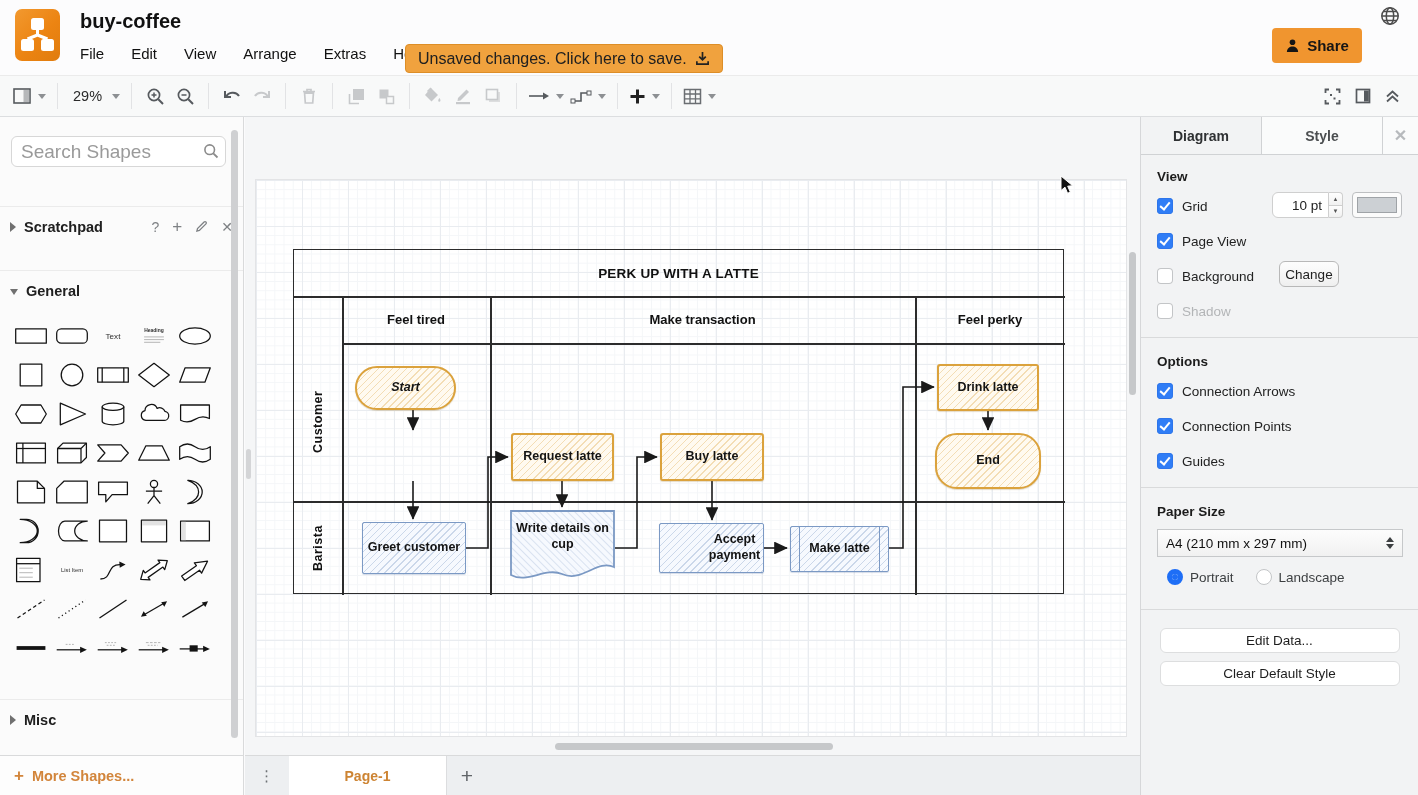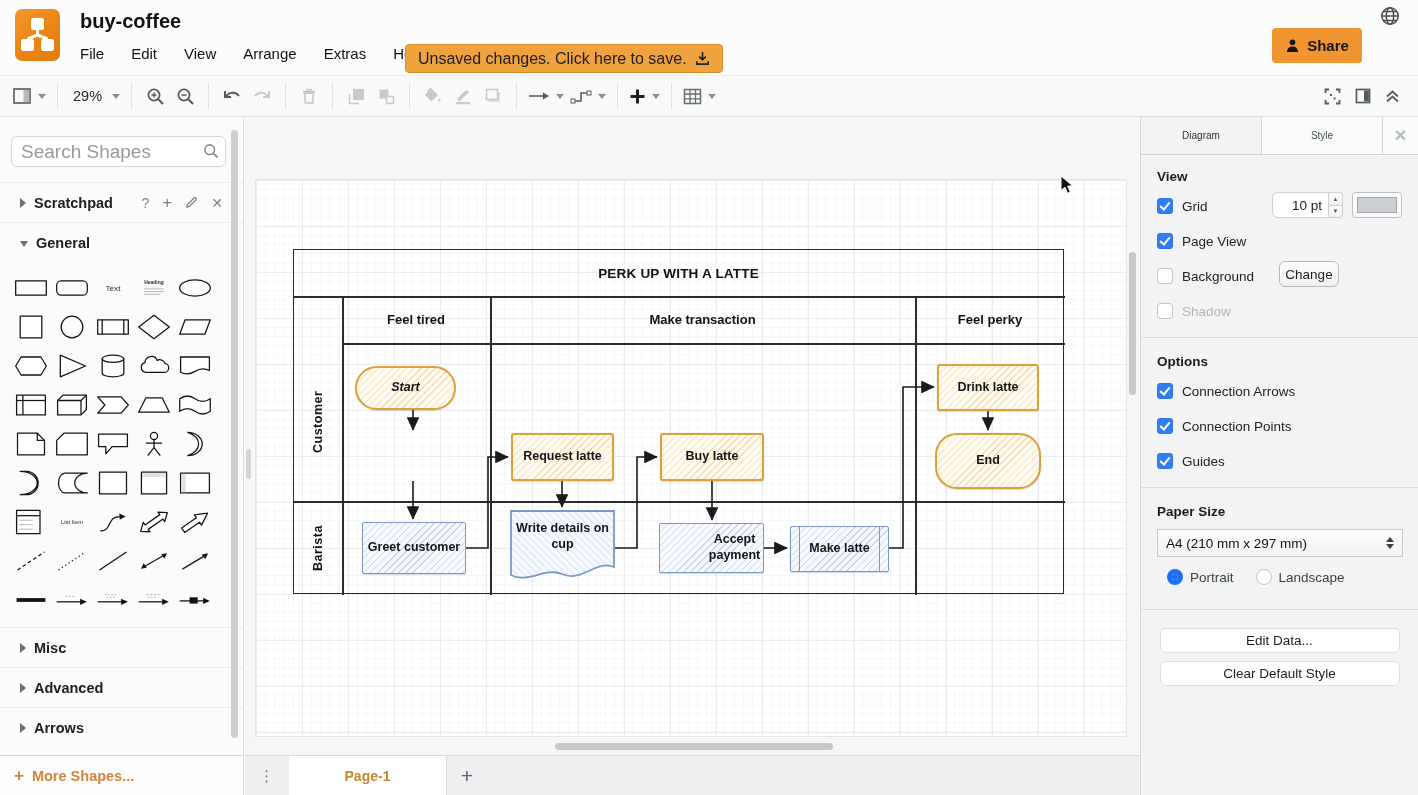--- a/index.html
+++ b/index.html
@@ -31,21 +31,21 @@
   .caret { width:0; height:0; border-left:4px solid transparent; border-right:4px solid transparent; border-top:5px solid #8d9093; margin-left:3px;}
   .tb-right { margin-left:auto; display:flex; align-items:center; gap:14px; color:#565a5e; padding-right:8px;}
 
   
   .sidebar { position:absolute; left:0; top:117px; width:244px; height:638px; background:#fbfbfb; border-right:1px solid #d9dadb; overflow:hidden; }
   .search-wrap { position:relative; margin:19px 17px 0 11px; }
   .search-input { width:100%; height:31px; border:1px solid #d7d7d7; border-radius:6px; background:#fff;
           font-size:19px; padding:0 28px 0 9px; color:#333; font-family:"Liberation Sans",sans-serif; }
   .search-input::placeholder { color:#9a9a9a; }
   .search-icon { position:absolute; right:7px; top:7px; width:16px; height:16px; color:#8b8b8b; }
-  .side-row { display:flex; align-items:center; height:40px; padding:0 20px; border-top:1px solid #ebebeb; font-size:14.5px; font-weight:700; color:#202020; }
+  .side-row { display:flex; align-items:center; height:40px; padding:0 10px; border-top:1px solid #ebebeb; font-size:14.5px; font-weight:700; color:#202020;margin-top:24px; }
   .side-row:first-of-type { border-top:none; }
   .side-row .tri { width:0; height:0; border-top:5px solid transparent; border-bottom:5px solid transparent; border-left:6px solid #707070; margin-right:8px; }
   .side-row .tri.down { border-left:4.5px solid transparent; border-right:4.5px solid transparent; border-top:6px solid #707070; border-bottom:none; margin-top:2px;}
   .scratch-icons { margin-left:auto; display:flex; gap:13px; color:#7e8184; font-size:14px; font-weight:400; align-items:center;}
   .shape-grid { display:grid; grid-template-columns:repeat(5,41px); grid-auto-rows:39px; padding:6px 0 8px 10px; }
   .shape-cell { display:flex; align-items:center; justify-content:center; }
   .shape-cell svg { width:36px; height:28px; }
   .shape-cell .shp { stroke:#131313; fill:#fff; stroke-width:1.4; stroke-linejoin:round; }
   .shape-cell .thin { stroke:#9b9b9b; stroke-width:0.8; }
   .shape-cell .txt { fill:#2e2e2e; stroke:none; font-family:"Liberation Sans",sans-serif; }
@@ -101,21 +101,21 @@
   .pagebar { position:absolute; left:245px; top:755px; width:895px; height:40px; background:#edeff1; border-top:1px solid #d9dadb;
           display:flex; align-items:stretch; }
   .pagebar .dots { width:44px; display:flex; align-items:center; justify-content:center; color:#6e7275; font-size:15px; letter-spacing:1px;}
   .page-tab { width:158px; background:#fff; border-right:1px solid #dcdddf; display:flex; align-items:center; justify-content:center;
           color:#cd8433; font-size:14px; font-weight:700; }
   .page-add { width:40px; display:flex; align-items:center; justify-content:center; color:#606468; font-size:21px; font-weight:400;}
 
   
   .panel { position:absolute; left:1140px; top:117px; width:278px; height:678px; background:#f2f3f4; border-left:1px solid #d6d7d9; }
   .panel-tabs { height:38px; display:flex; border-bottom:1px solid #d0d2d4; }
-  .ptab { flex:1; display:flex; align-items:center; justify-content:center; font-size:10px; font-weight:400; color:#2f3133; }
+  .ptab { flex:1; display:flex; align-items:center; justify-content:center; font-size:14px; font-weight:700; color:#2f3133; }
   .ptab.inactive { background:#fafbfb; border-left:1px solid #d0d2d4; color:#4b4e50; }
   .ptab-close { width:36px; display:flex; align-items:center; justify-content:center; background:#fafbfb; border-left:1px solid #d0d2d4; color:#b7babd; font-size:16px; font-weight:700;}
   .psec { padding:14px 16px 10px 16px; }
   .psec h4 { font-size:13.5px; font-weight:700; color:#1c1c1c; margin-bottom:10px; }
   .prow { display:flex; align-items:center; margin-bottom:11px; font-size:13.5px; color:#222; position:relative; height:24px;}
   .prow:last-child { margin-bottom:2px; }
   .cb { width:16px; height:16px; border-radius:4px; margin-right:9px; flex:0 0 16px; position:relative;
         background:#307df6; box-shadow:inset 0 0 0 0.5px #2a6fe0; }
   .cb::after { content:""; position:absolute; left:5px; top:2px; width:4px; height:8px; border:solid #fff; border-width:0 2px 2px 0; transform:rotate(40deg);}
   .cb.off { background:#fff; box-shadow:inset 0 0 0 1px #c3c5c7; }

